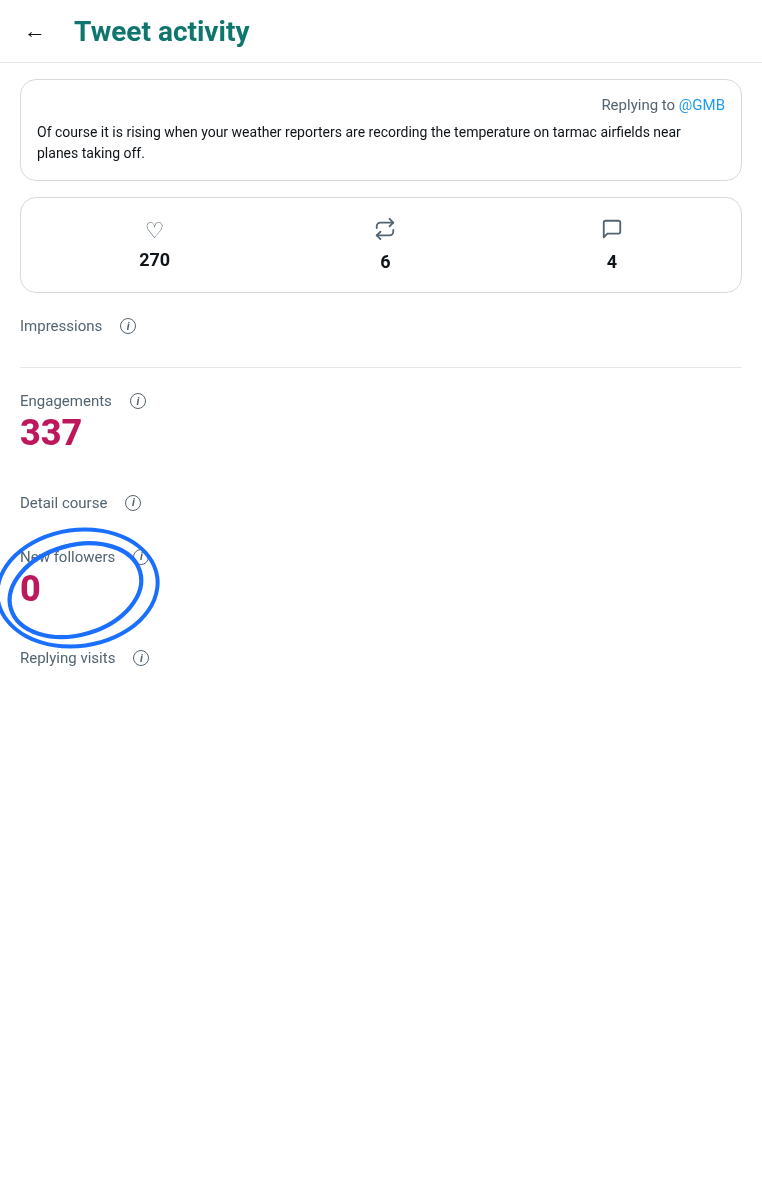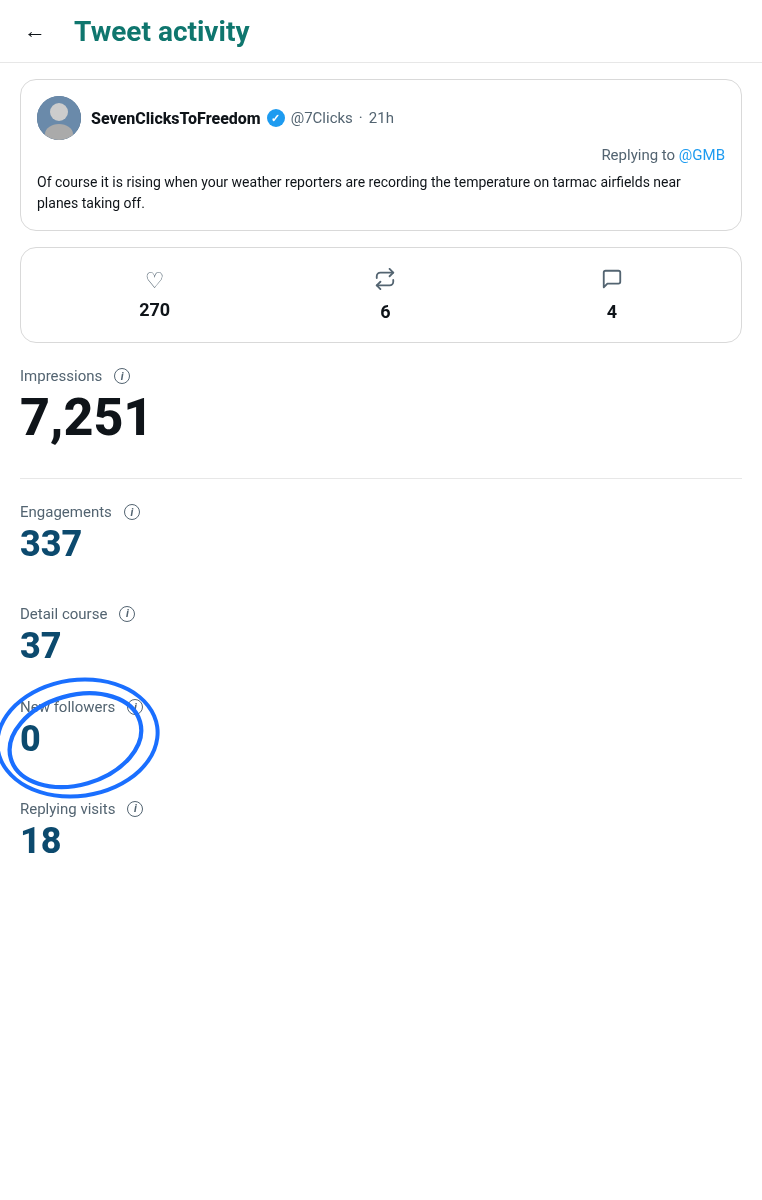--- a/index.html
+++ b/index.html
@@ -165,21 +165,21 @@
       flex-direction: column;
     }
 
     .metric-item {
       flex: 1;
     }
 
     .metric-label-row {
       display: flex;
       align-items: center;
-      gap: 12px;
+      gap: 18px;
       margin-bottom: 4px;
     }
 
     .metric-label {
       font-size: 15px;
       color: #536471;
     }
 
     .info-icon {
       width: 16px;
@@ -191,21 +191,21 @@
       justify-content: center;
       font-size: 11px;
       color: #536471;
       font-style: italic;
       font-weight: 700;
     }
 
     .metric-value {
       font-size: 36px;
       font-weight: 800;
-      color: #0c4a6e;
+      color: #be185d;
       line-height: 1.1;
     }
 
     .impressions-section {
       margin-bottom: 32px;
     }
 
     .impressions-value {
       font-size: 52px;
       font-weight: 800;
@@ -240,40 +240,20 @@
 <body>
 
 <div class="header">
   <button class="back-btn">←</button>
   <h1 class="header-title">Tweet activity</h1>
 </div>
 
 <div class="content">
 
   <div class="tweet-card">
-    <div class="tweet-user-row">
-      <div class="avatar">
-        <div class="avatar-inner">
-          <svg width="44" height="44" viewBox="0 0 44 44">
-            <rect width="44" height="44" fill="#6a8aaa"></rect>
-            <circle cx="22" cy="16" r="9" fill="#ccc"></circle>
-            <ellipse cx="22" cy="38" rx="14" ry="10" fill="#aaa"></ellipse>
-          </svg>
-        </div>
-      </div>
-      <div>
-        <div class="user-info">
-          <span class="user-name">SevenClicksToFreedom</span>
-          <span class="verified-badge">✓</span>
-          <span class="user-handle">@7Clicks</span>
-          <span class="tweet-time">·</span>
-          <span class="tweet-time">21h</span>
-        </div>
-      </div>
-    </div>
     <div class="reply-to">
       Replying to <span class="reply-to-name">@GMB</span>
     </div>
     <div class="tweet-text">Of course it is rising when your weather reporters are recording the temperature on tarmac airfields near planes taking off.</div>
   </div>
 
   <div class="stats-card">
     <div class="stat-item">
       <span class="stat-icon">♡</span>
       <span class="stat-number">270</span>
@@ -297,39 +277,37 @@
       </span>
       <span class="stat-number">4</span>
     </div>
   </div>
 
   <div class="impressions-section">
     <div class="metric-label-row">
       <span class="metric-label">Impressions</span>
       <span class="info-icon">i</span>
     </div>
-    <div class="impressions-value">7,251</div>
   </div>
 
   <div class="divider"></div>
 
   <div class="metric-row">
     <div class="metric-item">
       <div class="metric-label-row">
         <span class="metric-label">Engagements</span>
         <span class="info-icon">i</span>
       </div>
       <div class="metric-value">337</div>
     </div>
     <div class="metric-item">
       <div class="metric-label-row">
         <span class="metric-label">Detail course</span>
         <span class="info-icon">i</span>
       </div>
-      <div class="metric-value">37</div>
     </div>
   </div>
 
   <div class="metric-row">
     <div class="metric-item">
       <div class="new-followers-container">
         
         <svg class="circle-annotation" style="position:absolute; top:-20px; left:-25px; width:165px; height:120px;" viewBox="0 0 165 120" fill="none">
           <ellipse cx="80" cy="62" rx="72" ry="48" stroke="#1a6fff" stroke-width="4.5" stroke-linecap="round" transform="rotate(-8 80 62)" fill="none" stroke-dasharray="none"></ellipse>
         </svg>
@@ -338,17 +316,16 @@
           <span class="info-icon">i</span>
         </div>
         <div class="metric-value">0</div>
       </div>
     </div>
     <div class="metric-item">
       <div class="metric-label-row">
         <span class="metric-label">Replying visits</span>
         <span class="info-icon">i</span>
       </div>
-      <div class="metric-value">18</div>
     </div>
   </div>
 
 </div>
 
 </body></html>

